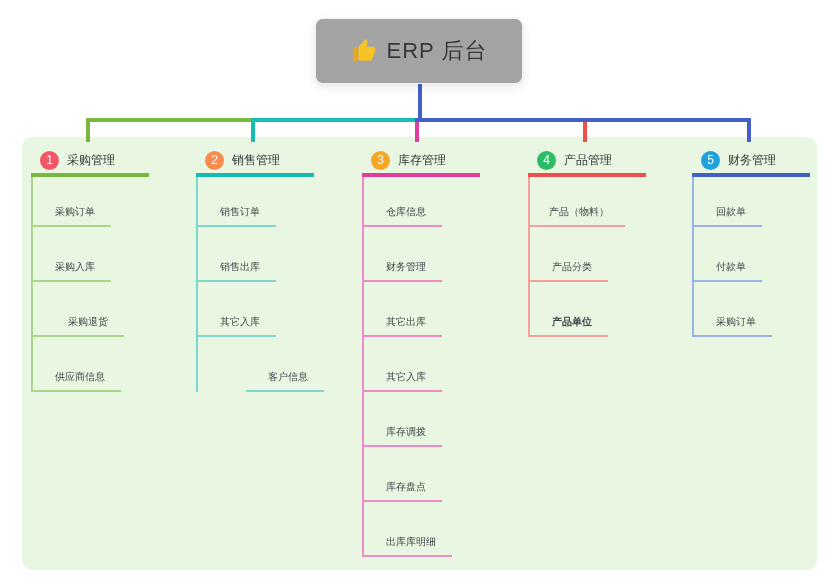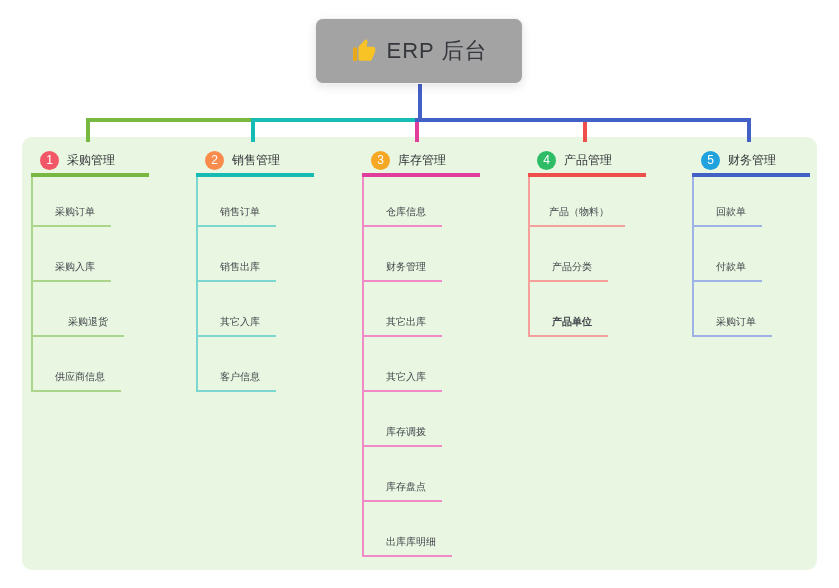--- a/index.html
+++ b/index.html
@@ -160,21 +160,21 @@
 
   <li class="sub">
     <span class="sub-label" style="border-bottom-color: rgb(124, 215, 209);">销售出库</span>
   </li>
 
   <li class="sub">
     <span class="sub-label" style="border-bottom-color: rgb(124, 215, 209);">其它入库</span>
   </li>
 
   <li class="sub">
-    <span class="sub-label" style="border-bottom-color: rgb(124, 215, 209);">客户信息</span>
+    <span class="sub-label" style="border-bottom-color: rgb(124, 215, 209); margin-left: 48px;">客户信息</span>
   </li>
 </ul>
   </div>
 
   <div class="branch" style="left: 362px;">
     <div class="branch-title" style="border-bottom-color: rgb(225, 61, 157);">
       <span class="badge" style="background: rgb(246, 167, 35);">3</span>
       <span class="branch-label">库存管理</span>
     </div>
     <ul class="subs" style="border-left-color: rgb(239, 138, 198);">

